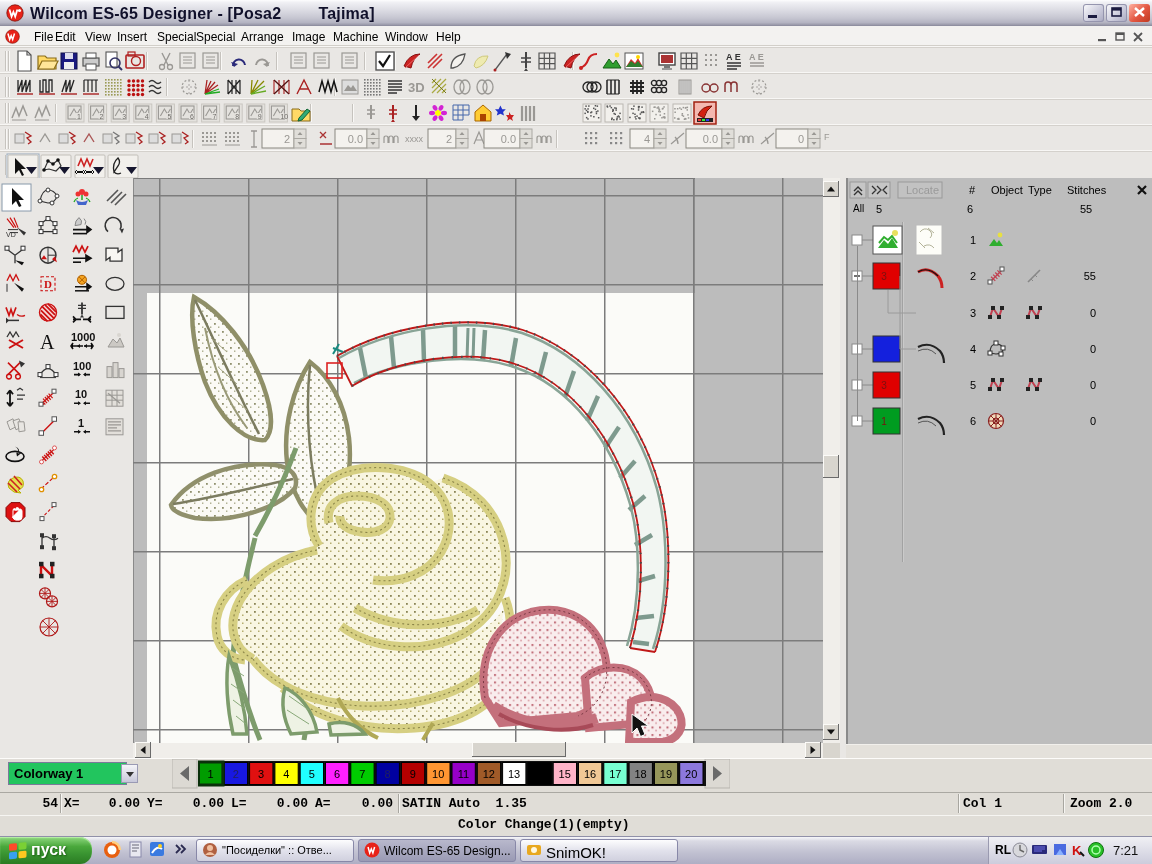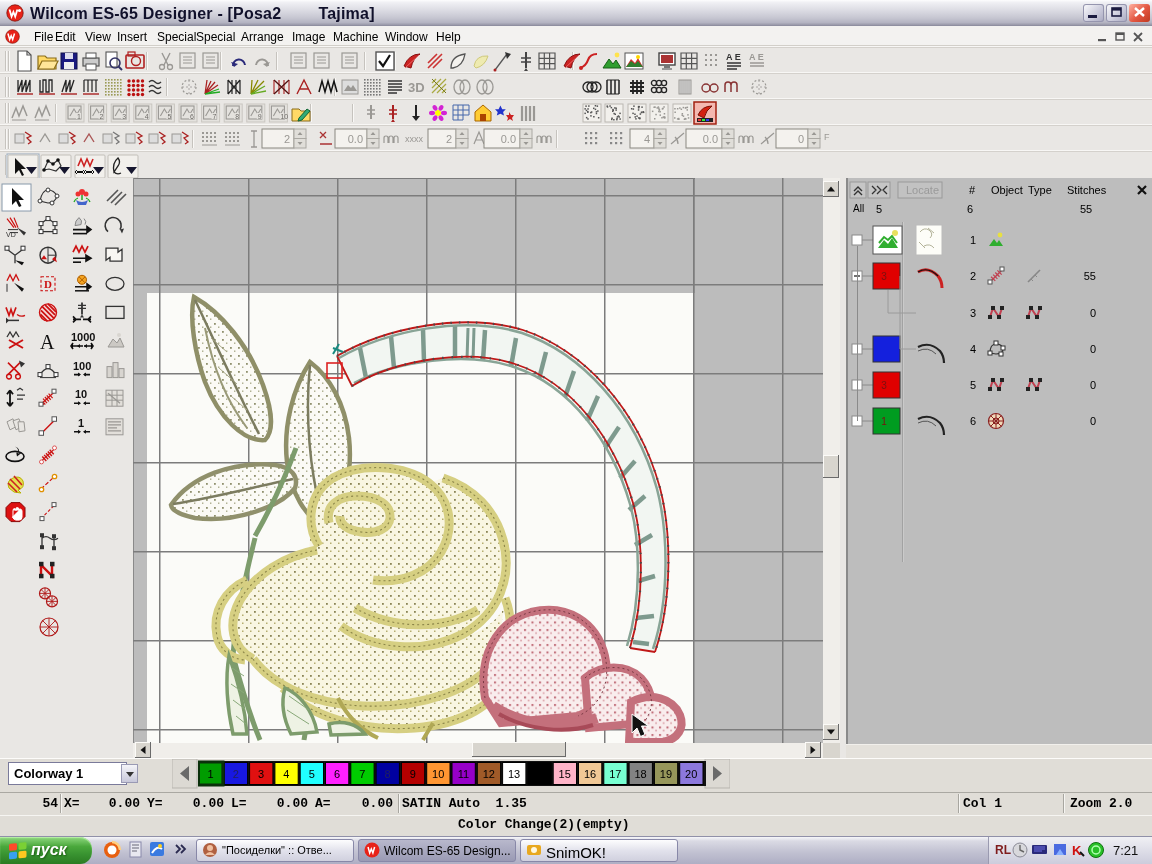--- a/index.html
+++ b/index.html
@@ -1501,21 +1501,21 @@
       <circle cx="8" cy="8" r="7.5" fill="#f0d8b8" stroke="#8a2020" stroke-width="1.2"></circle>
       <path d="M8 0.5 v15 M0.5 8 h15 M3 3 l10 10 M13 3 L3 13" stroke="#8a2020" stroke-width="1"></path>
       <circle cx="8" cy="8" r="3" fill="none" stroke="#8a2020"></circle>
     </g>
     <text x="248" y="225" font-size="11" fill="#000" text-anchor="end" font-family="Liberation Sans">0</text>
     <rect x="9" y="46" width="1" height="175" fill="#8a8a8a"></rect>
     <path d="M40 90 v23 h28 M52 76 v73 h16" stroke="#9a9a9a" fill="none"></path>
   </svg>
 <div class="abs" style="left:846px;top:744px;width:306px;height:14px;background:#e4e1db;border-top:1px solid #f2f0ec;"></div>
 <div class="abs" id="palbar" style="left:0;top:758px;width:1152px;height:34px;background:#e0ddd7;border-top:1px solid #fdfcfa;"></div>
-<div class="abs" style="left:8px;top:762px;width:119px;height:23px;background:#ffffff;border:1px solid #7a7a9a;">
+<div class="abs" style="left:8px;top:762px;width:119px;height:23px;background:#22c55e;border:1px solid #7a7a9a;">
 <div class="abs" style="left:5px;top:3px;font-size:13px;font-weight:bold;color:#000;">Colorway 1</div>
 <div class="abs" style="left:112px;top:1px;width:17px;height:19px;background:linear-gradient(#f4f4f8,#c8c8da);border:1px solid #9a9ab4;"></div>
 <svg class="abs" style="left:115px;top:8px" width="12" height="8">
       <path d="M2 1 l4 5 4 -5 z" fill="#333"></path>
     </svg>
 </div>
 <svg class="abs" style="left:172px;top:759px" width="26" height="30" viewBox="0 0 26 30">
 <rect x="0" y="0" width="25" height="29" fill="#dcd9d3" stroke="#b8b5af"></rect>
 <path d="M17 7 L8 14.5 L17 22 z" fill="#6a6a6a"></path>
   </svg>
@@ -1582,32 +1582,32 @@
 <div class="abs mono" style="left:1070px;top:796px">Zoom 2.0</div>
 <div class="abs" style="left:60px;top:794px;width:1px;height:19px;background:#a8a6a0;"></div>
 <div class="abs" style="left:61px;top:794px;width:1px;height:19px;background:#f6f5f2;"></div>
 <div class="abs" style="left:398px;top:794px;width:1px;height:19px;background:#a8a6a0;"></div>
 <div class="abs" style="left:399px;top:794px;width:1px;height:19px;background:#f6f5f2;"></div>
 <div class="abs" style="left:958px;top:794px;width:1px;height:19px;background:#a8a6a0;"></div>
 <div class="abs" style="left:959px;top:794px;width:1px;height:19px;background:#f6f5f2;"></div>
 <div class="abs" style="left:1063px;top:794px;width:1px;height:19px;background:#a8a6a0;"></div>
 <div class="abs" style="left:1064px;top:794px;width:1px;height:19px;background:#f6f5f2;"></div>
 <div class="abs" style="left:0;top:815px;width:1152px;height:21px;background:#e0ddd7;border-top:1px solid #f6f5f2;"></div>
-<div class="abs mono" style="left:458px;top:817px">Color Change(2)(empty)</div>
+<div class="abs mono" style="left:458px;top:817px">Color Change(1)(empty)</div>
 <div class="abs" id="taskbar" style="left:0;top:836px;width:1152px;height:28px;background:linear-gradient(to bottom,#f6f6f9 0%,#dadae4 15%,#c2c2d2 55%,#aeaec4 100%);border-top:1px solid #9090a8;"></div>
 <div class="abs" style="left:0;top:837px;width:92px;height:27px;background:linear-gradient(to bottom,#8fd87f 0%,#4aa83c 35%,#389230 65%,#2a7c22 100%);border-radius:0 12px 12px 0;box-shadow:inset 0 1px 1px #b8f0a8;"></div>
 <svg class="abs" style="left:8px;top:841px" width="20" height="20" viewBox="0 0 20 20">
 <g transform="skewY(-6)">
       <rect x="1" y="3" width="8" height="7" rx="1.5" fill="#ff4a2a"></rect>
       <rect x="10.5" y="3" width="8" height="7" rx="1.5" fill="#7ad034"></rect>
       <rect x="1" y="11.5" width="8" height="7" rx="1.5" fill="#38a0f0"></rect>
       <rect x="10.5" y="11.5" width="8" height="7" rx="1.5" fill="#ffc820"></rect>
     </g>
 </svg>
-<div class="abs" style="left:31px;top:841px;font-size:16px;font-weight:bold;font-style:italic;color:#fff;text-shadow:1px 1px 2px #1a5a10;">пуск</div>
+<div class="abs" style="left:31px;top:841px;font-size:16px;font-weight:bold;color:#fff;text-shadow:1px 1px 2px #1a5a10;">пуск</div>
 <svg class="abs" style="left:100px;top:839px" width="90" height="22" viewBox="0 0 90 22">
 <circle cx="12" cy="11" r="8" fill="#e86010"></circle>
     <circle cx="12" cy="11" r="4.5" fill="#fff"></circle>
     <path d="M12 3 a8 8 0 0 1 8 8" stroke="#ffd080" stroke-width="2.5" fill="none"></path>
 <rect x="30" y="3" width="11" height="15" fill="#e8e8f0" stroke="#8888aa"></rect>
     <path d="M32 6 h7 M32 9 h7 M32 12 h5" stroke="#667" stroke-width="1"></path>
 <rect x="50" y="3" width="14" height="14" rx="2" fill="#3a7ae0"></rect>
     <path d="M52 14 q5 -8 10 -4" stroke="#fff" stroke-width="2" fill="none"></path>
     <circle cx="60" cy="7" r="2" fill="#ffd020"></circle>
 <path d="M76 6 l4 4 -4 4 M81 6 l4 4 -4 4" stroke="#2a2a50" stroke-width="1.8" fill="none"></path>
@@ -1625,21 +1625,21 @@
       <path d="M4 5 l1.7 6 1.6 -4 1.6 4 1.7 -6" stroke="#fff" stroke-width="1.5" fill="none"></path>
     </svg></div>
 <div class="abs" style="left:384px;top:844px;font-size:12px;color:#000;width:128px;overflow:hidden;white-space:nowrap;">Wilcom ES-65 Design...</div>
 <div class="abs" style="left:520px;top:839px;width:158px;height:23px;background:linear-gradient(to bottom,#fdfdfe,#e2e2ec 50%,#d0d0de);border:1px solid #8888a8;border-radius:3px;"></div>
 <div class="abs" style="left:526px;top:842px;width:16px;height:16px;"><svg width="16" height="16">
       <rect x="1" y="3" width="14" height="10" rx="2" fill="#e8a820"></rect>
       <circle cx="8" cy="8" r="3" fill="#fff8e0"></circle>
     </svg></div>
 <div class="abs" style="left:546px;top:844px;font-size:15px;color:#000;width:128px;overflow:hidden;white-space:nowrap;">SnimOK!</div>
 <div class="abs" style="left:988px;top:837px;width:164px;height:27px;background:linear-gradient(to bottom,#f0f0f4,#ccccdc);border-left:1px solid #9a9ab0;"></div>
-<div class="abs" style="left:995px;top:843px;font-size:12px;font-weight:bold;color:#7f1d1d;">RL</div>
+<div class="abs" style="left:995px;top:843px;font-size:12px;font-weight:bold;color:#000000;">RL</div>
 <svg class="abs" style="left:1012px;top:840px" width="96" height="20" viewBox="0 0 96 20">
 <circle cx="8" cy="10" r="7" fill="#d8d8dc" stroke="#8a8a96"></circle>
     <path d="M8 5 v5 l4 2" stroke="#666" fill="none" stroke-width="1.4"></path>
 <rect x="20" y="5" width="15" height="9" rx="1" fill="#2a2a7a"></rect>
     <path d="M22 7 h11 M22 9 h11 M22 11 h8" stroke="#8080ff" stroke-width="0.8"></path>
 <path d="M42 4 h12 v11 h-12 z" fill="#4a6ae0"></path>
     <path d="M44 15 l4 -6 4 6" fill="#88b0ff"></path>
 <text x="60" y="15" font-size="13" font-weight="bold" fill="#d01010" font-family="Liberation Sans">K</text>
     <path d="M68 12 l4 4" stroke="#111" stroke-width="2"></path>
 <circle cx="84" cy="10" r="7.5" fill="#28c028" stroke="#107010"></circle>

